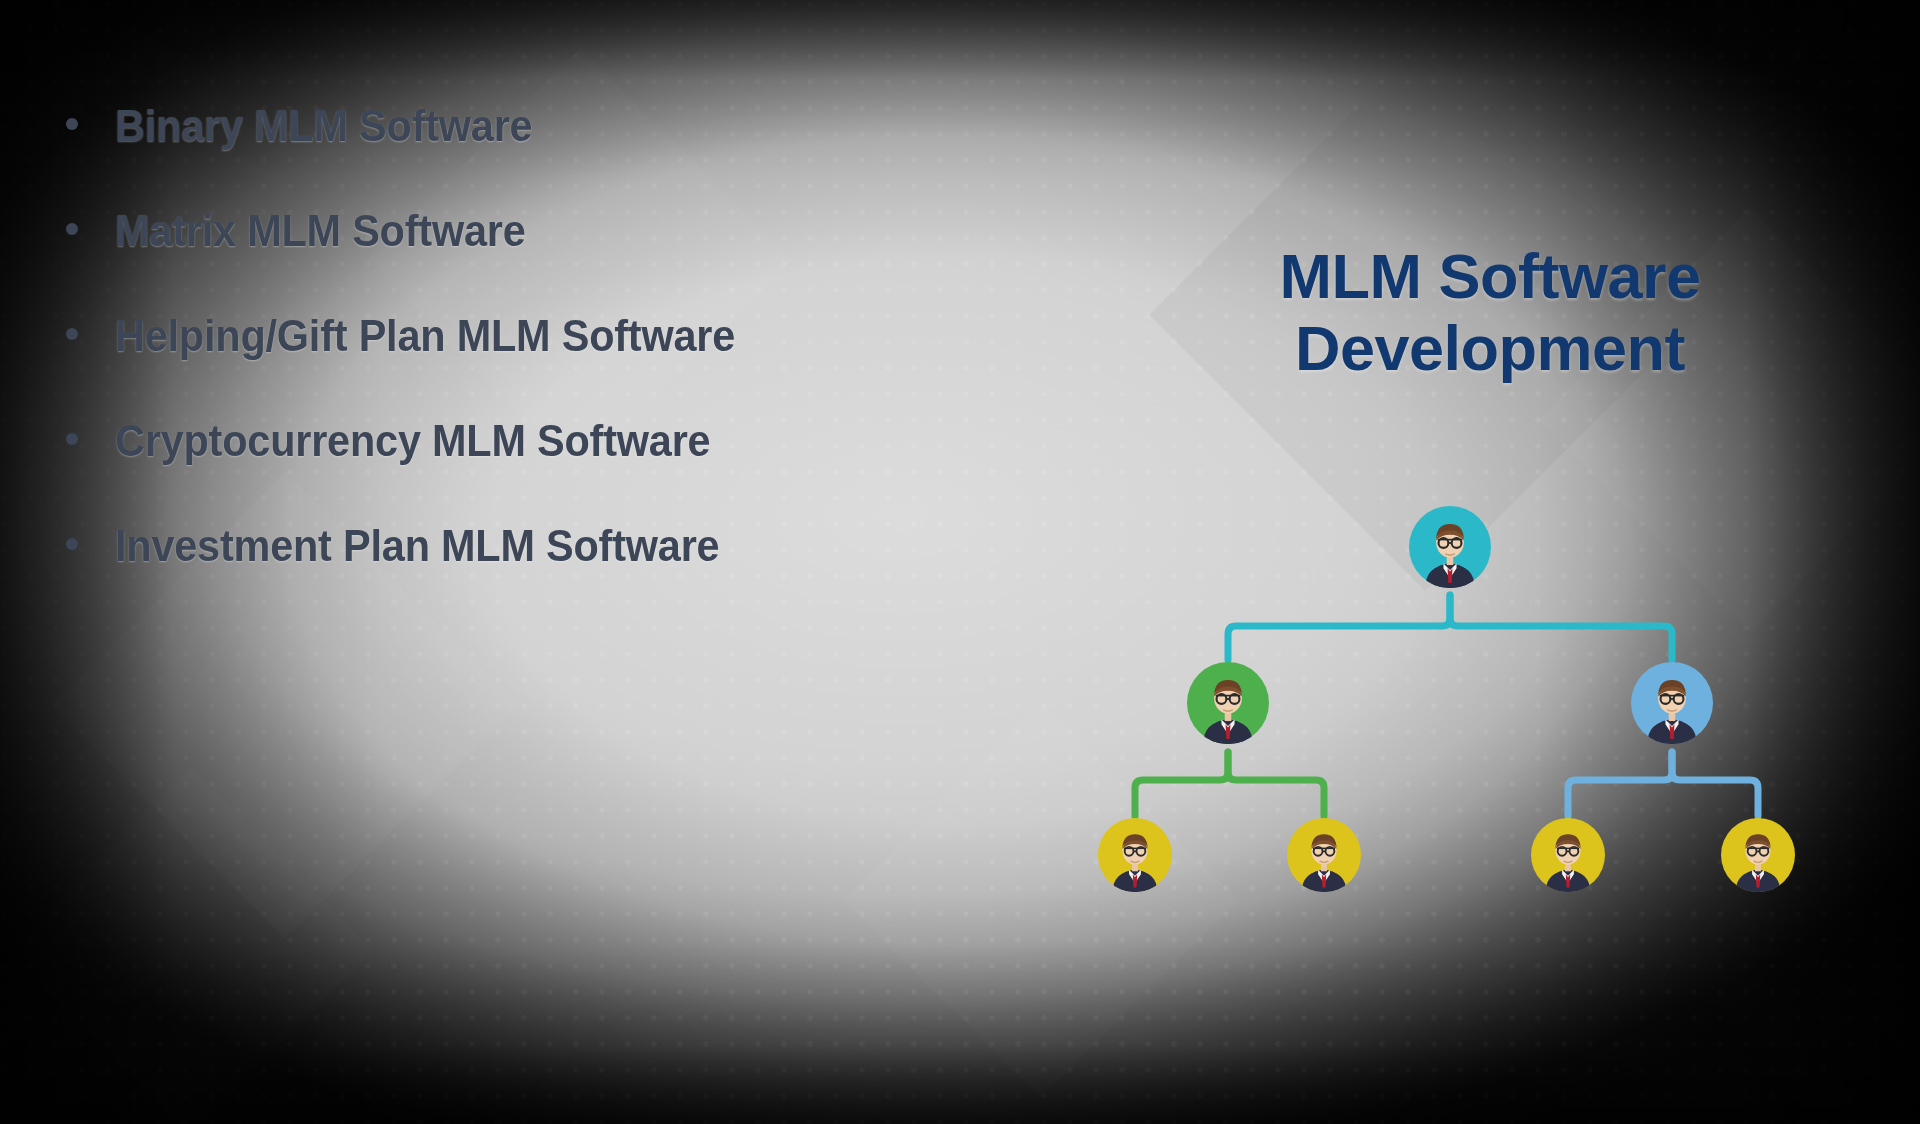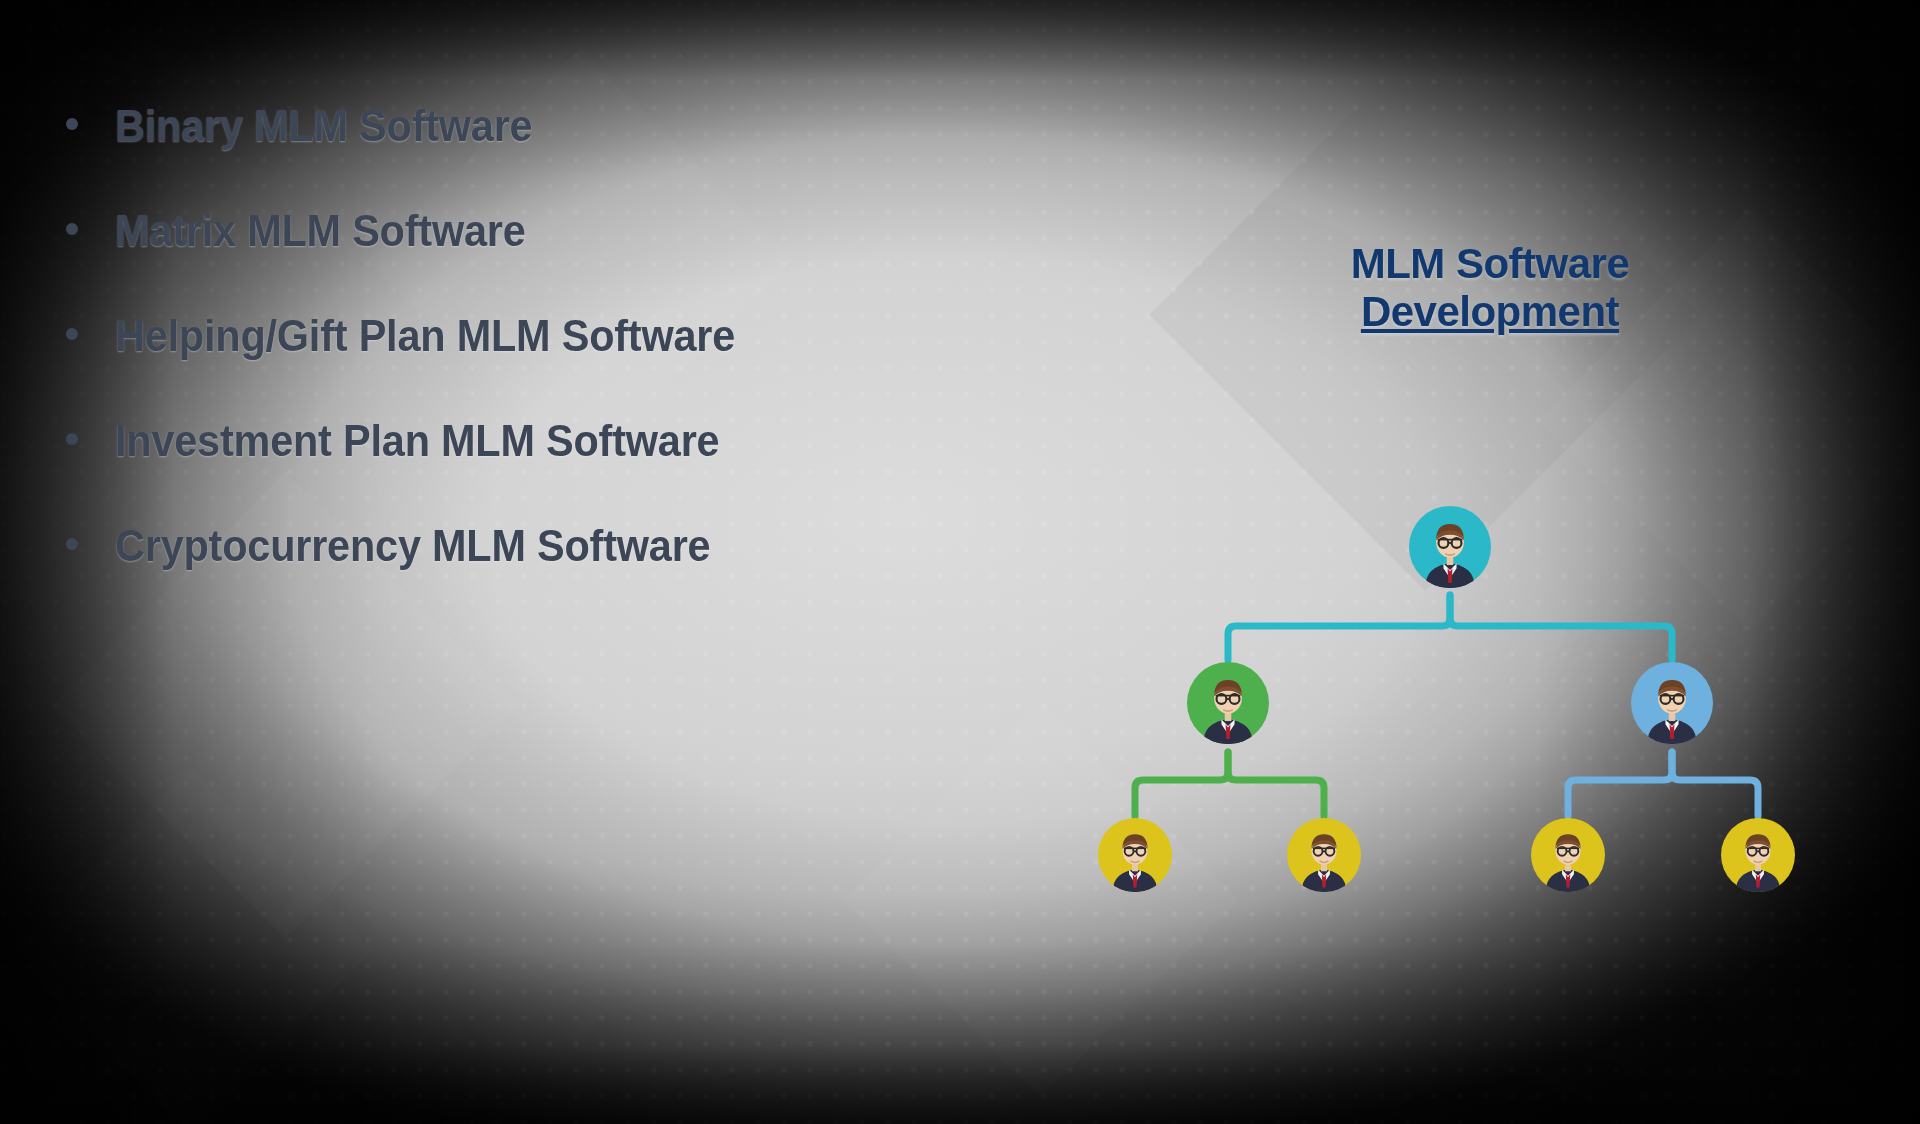--- a/index.html
+++ b/index.html
@@ -111,27 +111,27 @@
     z-index: 5;
   }
 
   #chart-title {
     position: absolute;
     left: 0;
     top: 240px;
     width: 860px;
     text-align: center;
     color: #12396f;
-    font-size: 42px;
+    font-size: 63px;
     font-weight: bold;
     line-height: 1.15;
     letter-spacing: -0.5px;
     text-shadow: 0 2px 3px rgba(255,255,255,0.3);
   }
-  #chart-title .line2 { display: block; text-decoration: underline; }
+  #chart-title .line2 { display: block; }
 
   
   #org-chart {
     position: absolute;
     left: 0;
     top: 500px;
     width: 860px;
     height: 420px;
   }
   #connector-svg {
@@ -216,25 +216,25 @@
     <li>
       <span class="bullet"></span>
       <span class="label">Matrix MLM Software</span>
     </li>
     <li>
       <span class="bullet"></span>
       <span class="label">Helping/Gift Plan MLM Software</span>
     </li>
     <li>
       <span class="bullet"></span>
-      <span class="label">Investment Plan MLM Software</span>
+      <span class="label">Cryptocurrency MLM Software</span>
     </li>
     <li>
       <span class="bullet"></span>
-      <span class="label">Cryptocurrency MLM Software</span>
+      <span class="label">Investment Plan MLM Software</span>
     </li>
   </ul>
 
   <div id="right-panel">
 
     <div id="chart-title">
       <span class="line1">MLM Software</span>
       <span class="line2">Development</span>
     </div>
 

